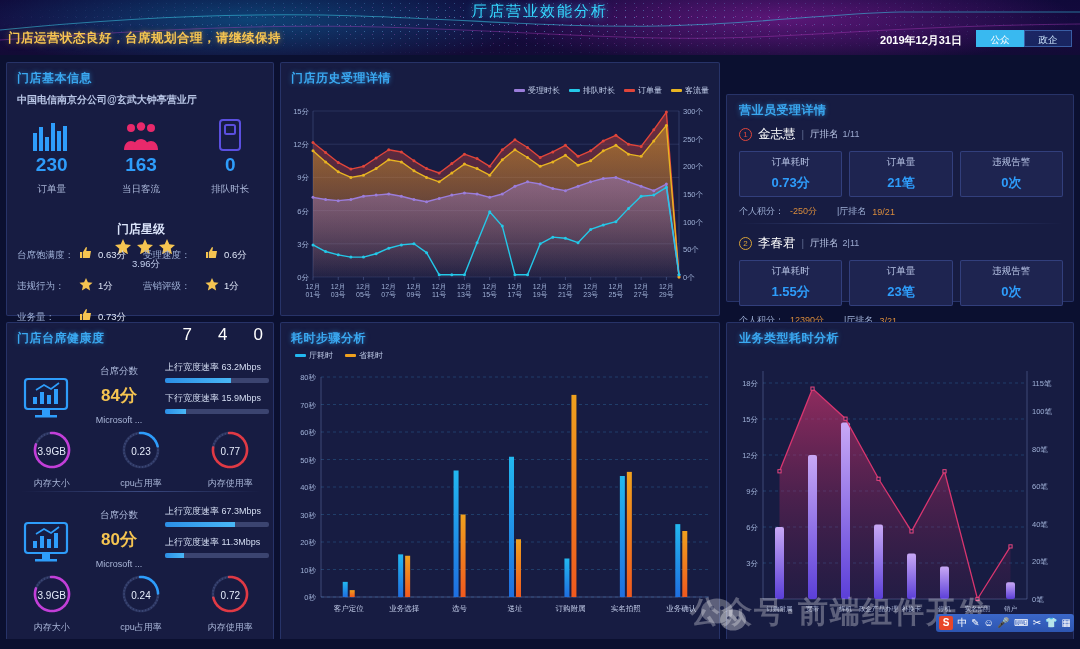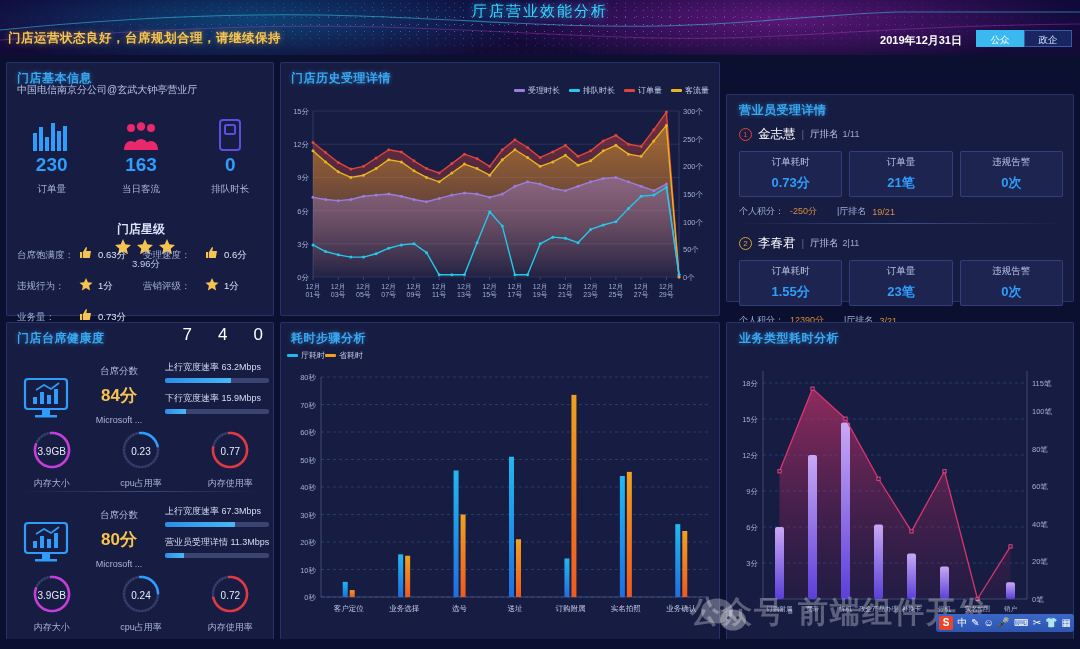--- a/index.html
+++ b/index.html
@@ -56,21 +56,21 @@
     border:1px solid rgba(70,95,175,.35);
   }
   .panel-title {
     font-size:12px; font-weight:bold; color:#3aa8f0; letter-spacing:.5px;
     text-shadow:0 0 5px rgba(50,160,240,.6);
   }
 
   
   #panel-basic { left:6px; top:62px; width:268px; height:254px; }
   .pb-title { position:absolute; left:10px; top:7px; }
-  .pb-company { position:absolute; left:10px; top:20px; font-size:10px; color:#b9c6e6; }
+  .pb-company { position:absolute; left:10px; top:30px; font-size:10px; color:#b9c6e6;font-weight:bold; }
   .pb-stats { position:absolute; left:0; top:48px; width:268px; display:flex; }
   .pb-stat { flex:1; text-align:center; }
   .pb-ring {
     width:52px; height:52px; margin:0 auto; border-radius:50%;
     border:5px solid #f1471d; display:flex; flex-direction:column;
     align-items:center; justify-content:center;
     box-shadow:0 0 10px rgba(241,71,29,.55);
   }
   .pb-ring .v { font-size:11.5px; font-weight:bold; color:#f5c451; }
   .pb-ring .l { font-size:8px; color:#f5c451; margin-top:1px; }
@@ -148,21 +148,21 @@
   .hl-bfill { height:100%; background:linear-gradient(90deg,#2b8fe6,#49b7f5); }
   .hl-gauges { position:absolute; left:0; top:70px; width:268px; display:flex; }
   .hl-g { flex:1; text-align:center; }
   .hl-glab { font-size:9px; color:#aab6d8; margin-top:4px; }
   .hl-sep { position:absolute; left:14px; top:168px; width:240px; height:1px;
     background:linear-gradient(90deg, transparent, rgba(110,140,220,.4), transparent); }
 
   
   #panel-steps { left:280px; top:322px; width:440px; height:320px; }
   .st-title { position:absolute; left:10px; top:7px; }
-  .st-legend { position:absolute; left:6px; top:27px; display:flex; }
+  .st-legend { position:absolute; left:14px; top:27px; display:flex; gap:12px; }
   .st-chart { position:absolute; left:0; top:44px; width:440px; height:276px; }
 
   
   #panel-biz { left:726px; top:322px; width:348px; height:320px; }
   .bz-title { position:absolute; left:12px; top:7px; }
   .bz-chart { position:absolute; left:0; top:26px; width:348px; height:294px; }
 
   
   .wm {
     position:absolute; left:690px; top:592px; font-size:30px; font-weight:bold;
@@ -813,21 +813,21 @@
         <div class="hl-scos">Microsoft ...</div>
       </div>
       <div class="hl-bars">
         <div class="hl-brow">
           <div class="hl-btxt">上行宽度速率 67.3Mbps</div>
           <div class="hl-btrack">
               <div class="hl-bfill" style="width:67%"></div>
             </div>
         </div>
         <div class="hl-brow">
-          <div class="hl-btxt">营业员受理详情 11.3Mbps</div>
+          <div class="hl-btxt">上行宽度速率 11.3Mbps</div>
           <div class="hl-btrack">
               <div class="hl-bfill" style="width:18%"></div>
             </div>
         </div>
       </div>
       <div class="hl-gauges">
         <div class="hl-g">
           <svg class="gauge" width="50" height="50" viewBox="0 0 50 50">
               <rect x="23.7" y="5.8" width="2.6" height="4.4" rx="1" fill="#c23fd8" transform="rotate(90 25 8)"></rect>
               <rect x="26.823741802881695" y="6.08945730537367" width="2.6" height="4.4" rx="1" fill="#c23fd8" transform="rotate(100.58823529411765 28.123741802881696 8.28945730537367)"></rect>

